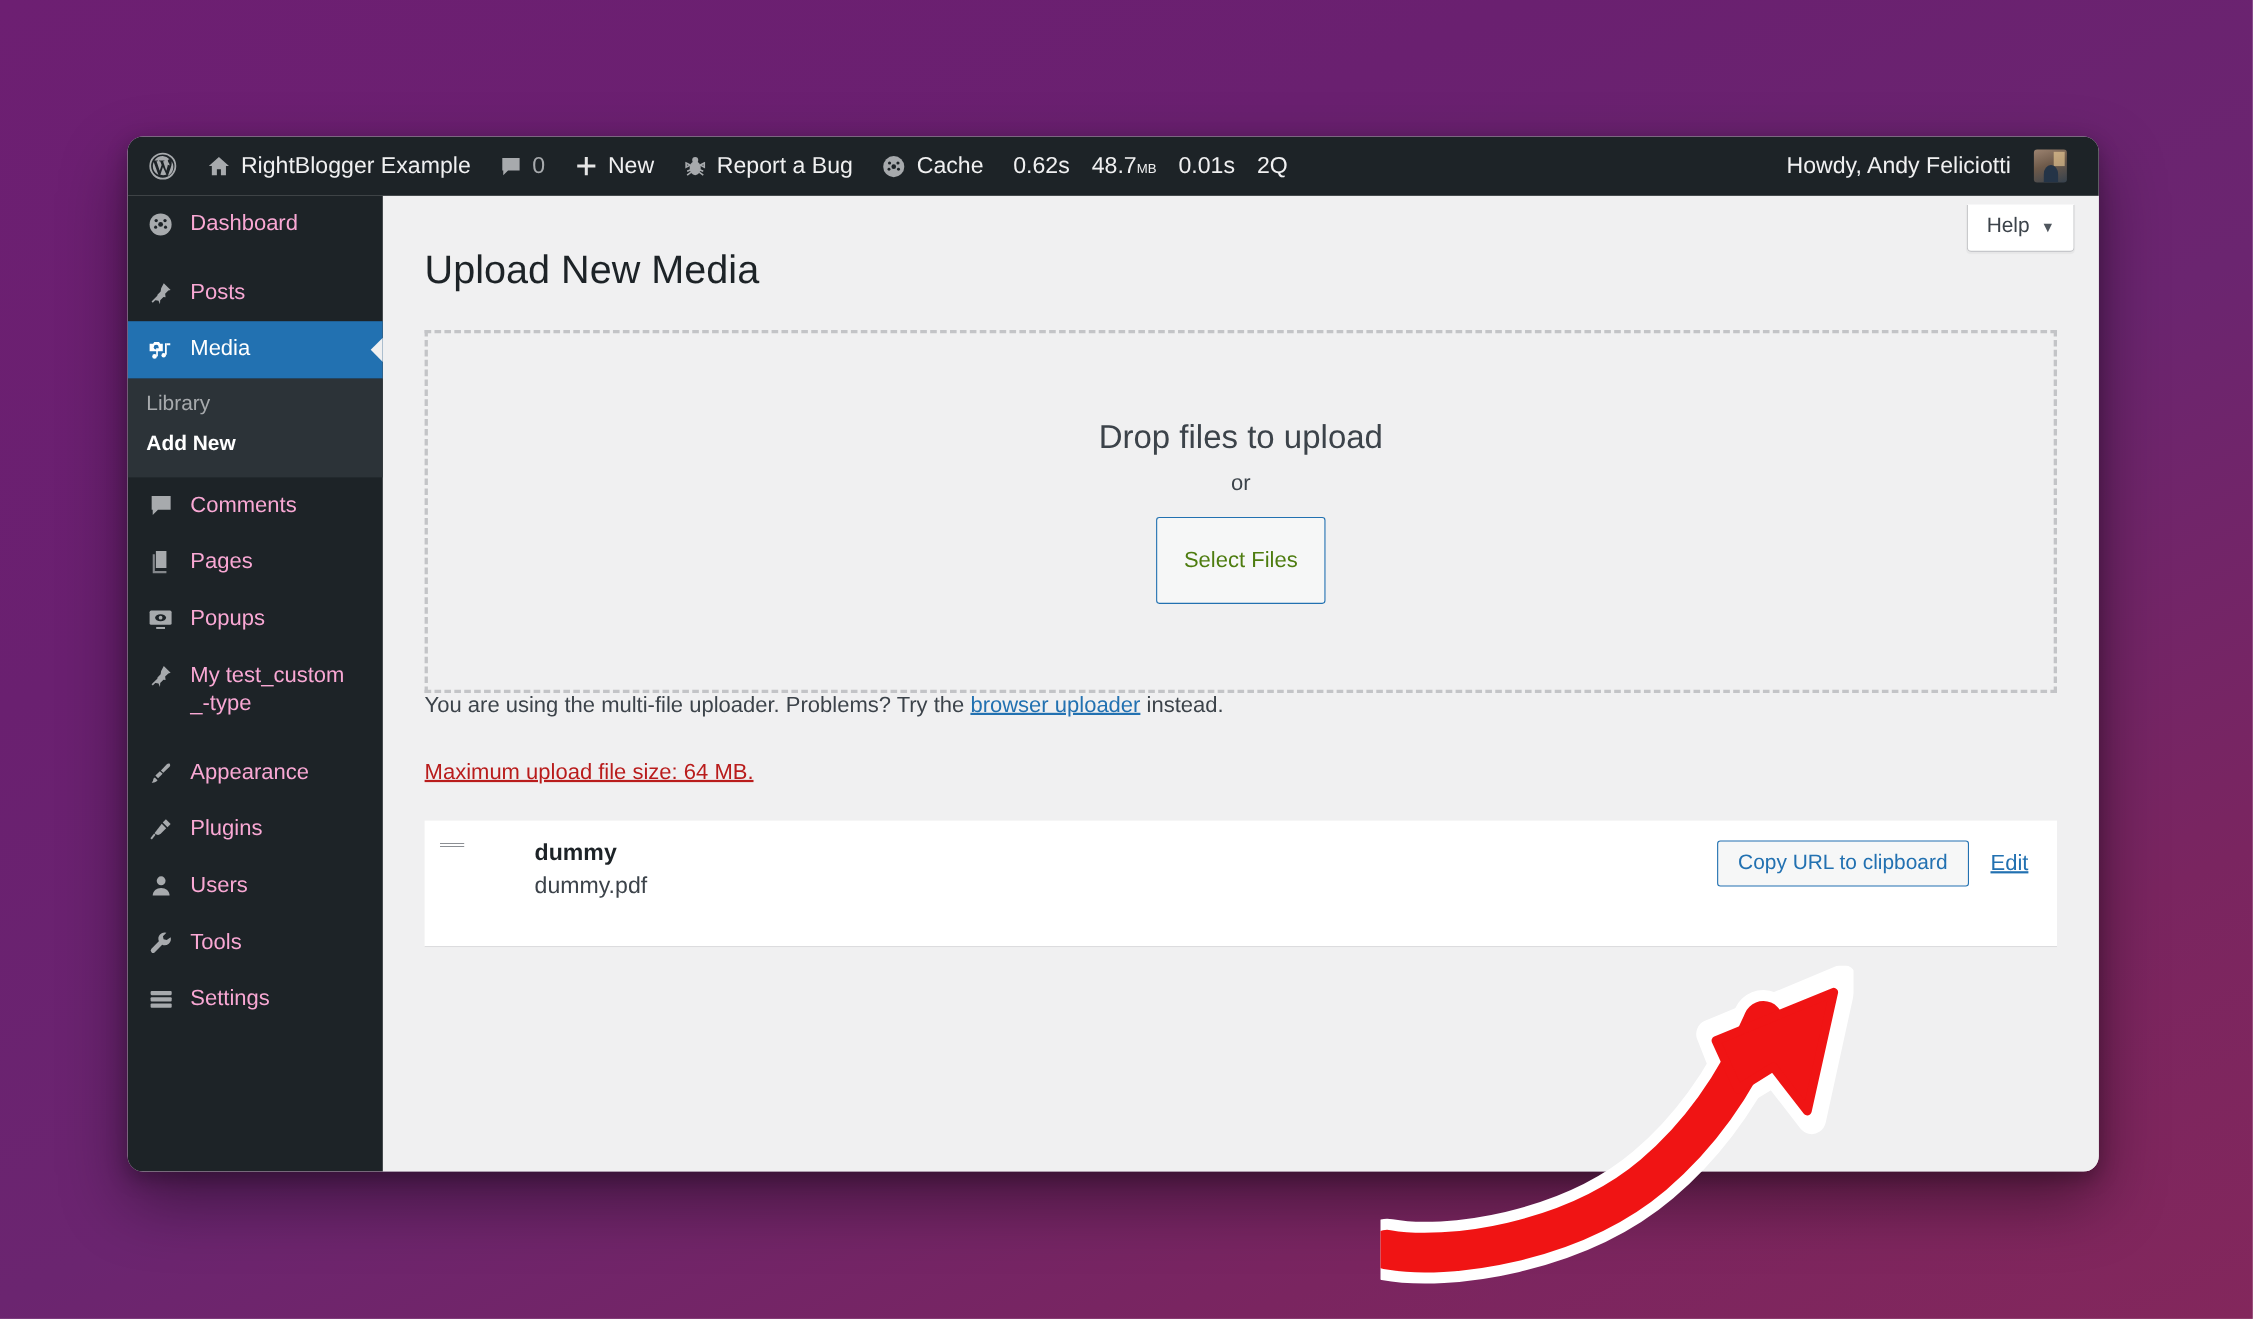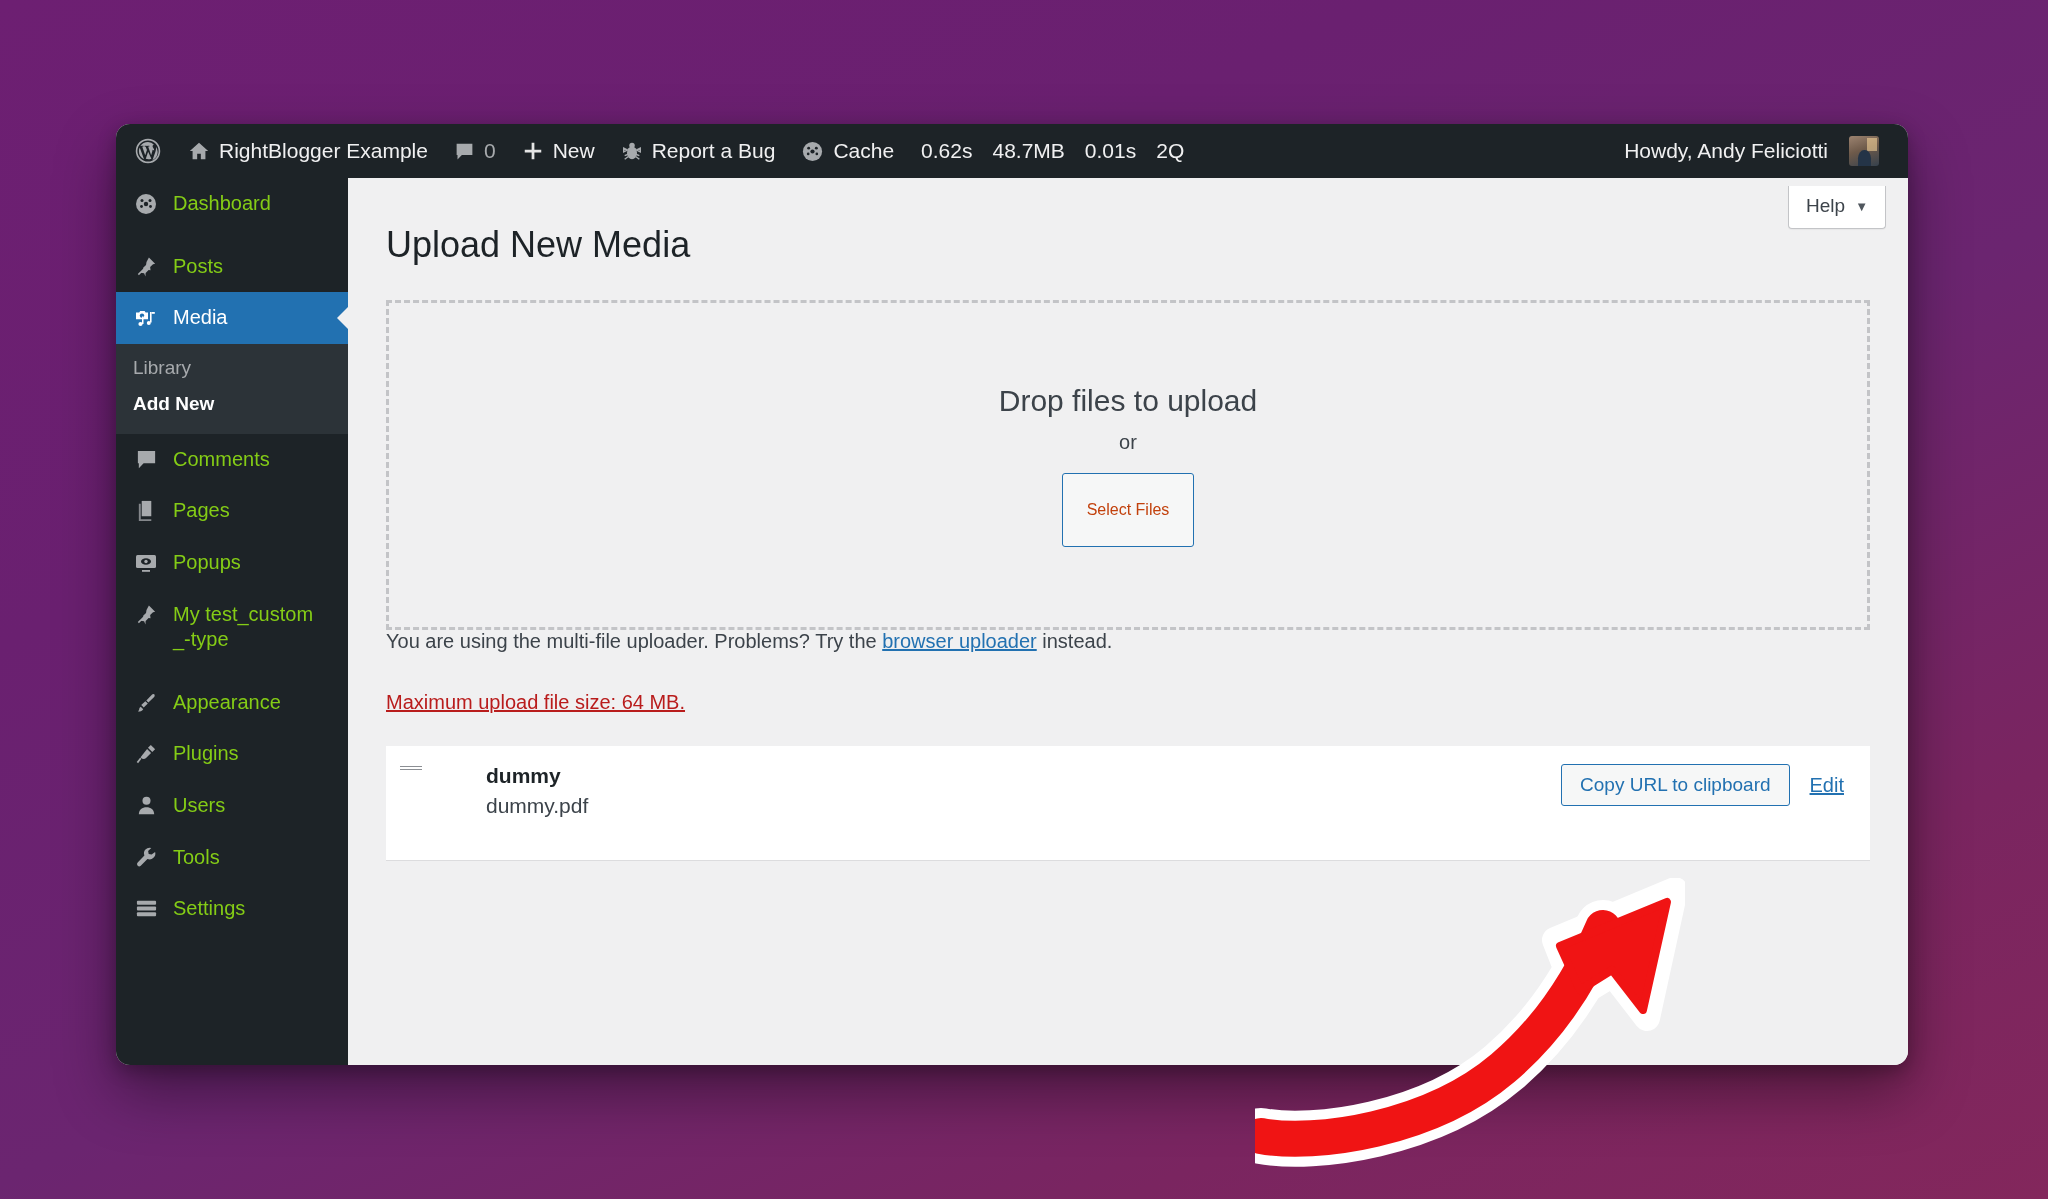--- a/index.html
+++ b/index.html
@@ -34,21 +34,21 @@
   .ab-left { display: flex; align-items: center; height: 100%; }
   .ab-right { margin-left: auto; display: flex; align-items: center; height: 100%; padding-right: 16px; }
   .ab-item {
     display: flex; align-items: center; gap: 9px;
     height: 100%; padding: 0 13px;
     color: #f0f0f1; white-space: nowrap;
   }
   .ab-item.first { padding-left: 18px; }
   .ab-stats { display: flex; align-items: center; gap: 20px; padding: 0 14px; }
   .ab-stat { color: #f0f0f1; white-space: nowrap; }
-  .ab-stat .u { font-size: 21px; }
+  .ab-stat .u { font-size: 12px; }
   .ab-num { color: #a7aaad; }
   .ab-icon { display: inline-flex; align-items: center; justify-content: center; color: #a7aaad; }
   .avatar {
     width: 30px; height: 30px; margin-left: 12px;
     border-radius: 3px; overflow: hidden;
     background: linear-gradient(160deg, #9c8370 0%, #6e5a4a 45%, #35414d 100%);
     position: relative; flex: 0 0 auto;
   }
   .avatar::after {
     content: ""; position: absolute; left: 30%; top: 45%;
@@ -66,21 +66,21 @@
     width: 232px; height: calc(100% - 54px);
     background: #1d2327;
     color: #f0f0f1;
     overflow: hidden;
     z-index: 20;
   }
   .menu-item {
     display: flex; align-items: flex-start; gap: 14px;
     padding: 13px 0 13px 17px;
     font-size: 20px; line-height: 1.28;
-    color: #84cc16;
+    color: #f9a8d4;
     position: relative;
   }
   .menu-item .mi-icon {
     width: 26px; flex: 0 0 26px;
     display: flex; align-items: center; justify-content: center;
     color: #a7aaad; margin-top: 1px;
   }
   .menu-item.current {
     background: #2271b1; color: #fff; font-weight: 400;
   }
@@ -132,24 +132,24 @@
     align-items: center; justify-content: center;
     gap: 13px;
     background: transparent;
   }
   .drop-title { font-size: 30px; color: #3c434a; }
   .drop-or { font-size: 20px; color: #3c434a; }
   .select-files {
     margin-top: 6px;
     background: #f6f7f7;
     border: 1px solid #2271b1;
-    color: #c2410c;
+    color: #4d7c0f;
     border-radius: 3px;
     padding: 27px 24px;
-    font-size: 16px;
+    font-size: 20px;
   }
 
   .notice-line {
     font-size: 20px; color: #3c434a;
   }
   .notice-line a { color: #2271b1; text-decoration: underline; }
   .max-size { margin-top: 38px; font-size: 20px; color: #b91c1c; text-decoration: underline; }
 
   .media-items {
     margin-top: 32px;

